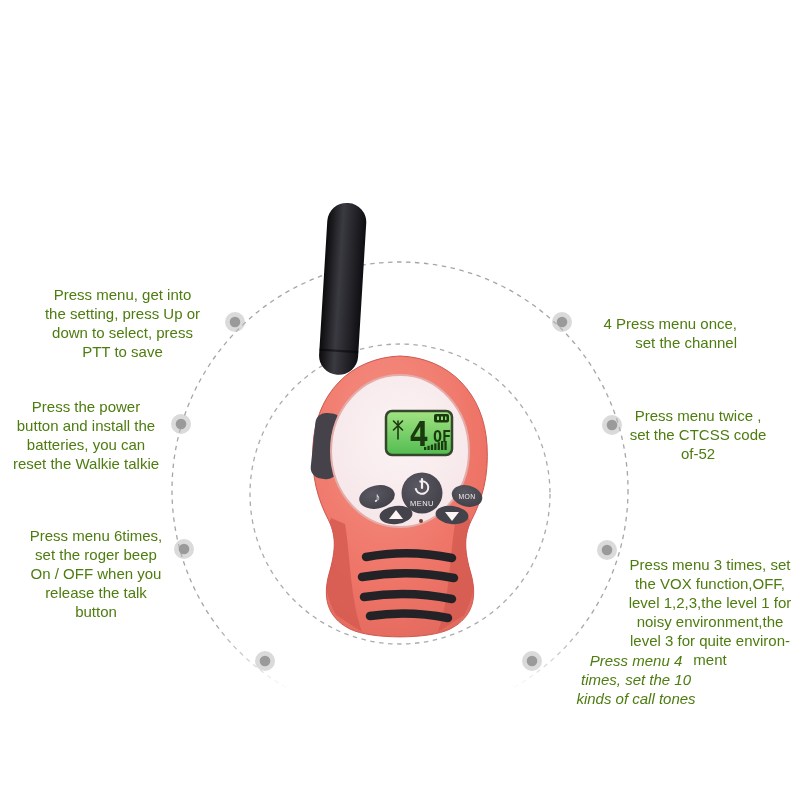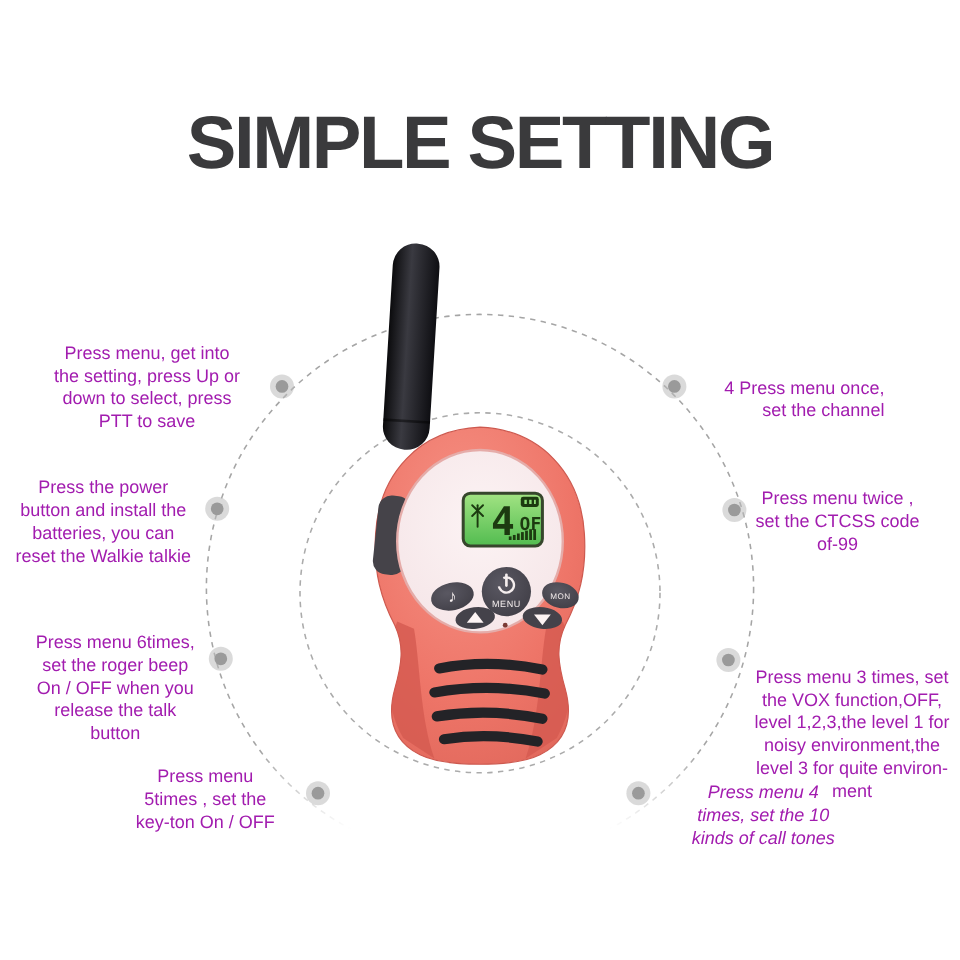--- a/index.html
+++ b/index.html
@@ -6,21 +6,21 @@
   .stage{
     position:relative;width:800px;height:800px;background:#ffffff;
     font-family:"Liberation Sans",sans-serif;overflow:hidden;
   }
   .title{
     position:absolute;top:84px;left:0;right:0;text-align:center;
     font-size:62px;font-weight:800;letter-spacing:-2px;color:#3a3a3c;
   }
   .step{
     position:absolute;text-align:center;white-space:pre-line;
-    font-size:15px;line-height:1.27;color:#a21caf;
+    font-size:15px;line-height:1.27;color:#4d7c0f;
   }
   .step.s1{left:25px;top:285px;width:195px;}
   .step.s2{left:0px;top:397px;width:172px;}
   .step.s3{left:10px;top:526px;width:172px;}
   .step.s4{left:85px;top:638px;width:172px;}
   .step.s5{left:567px;top:314px;width:170px;text-align:right;}
   .step.s6{left:612px;top:406px;width:172px;}
   .step.s7{left:619px;top:555px;width:182px;}
   .step.s8{left:550px;top:651px;width:172px;font-style:italic;}
   svg{position:absolute;left:0;top:0;}
@@ -194,43 +194,39 @@
           <circle cx="607" cy="550" r="10" fill="#bcbcbc" opacity="0.55"></circle>
           <circle cx="607" cy="550" r="5.3" fill="#9a9a9a"></circle>
         </g>
       <g>
           <circle cx="532" cy="661" r="10" fill="#bcbcbc" opacity="0.55"></circle>
           <circle cx="532" cy="661" r="5.3" fill="#9a9a9a"></circle>
         </g>
     </g>
   </svg>
 
-  <div class="title">SIMPLE SETTING</div>
 
   <div class="step s1">Press menu, get into
 the setting, press Up or
 down to select, press
 PTT to save</div>
   <div class="step s2">Press the power
 button and install the
 batteries, you can
 reset the Walkie talkie</div>
   <div class="step s3">Press menu 6times,
 set the roger beep
 On / OFF when you
 release the talk
 button</div>
-  <div class="step s4">Press menu
-5times , set the
-key-ton On / OFF</div>
   <div class="step s5">4 Press menu once,
 set the channel</div>
   <div class="step s6">Press menu twice ,
 set the CTCSS code
-of-99</div>
+of-52</div>
   <div class="step s7">Press menu 3 times, set
 the VOX function,OFF,
 level 1,2,3,the level 1 for
 noisy environment,the
 level 3 for quite environ-
 ment</div>
   <div class="step s8">Press menu 4
 times, set the 10
 kinds of call tones</div>
 

